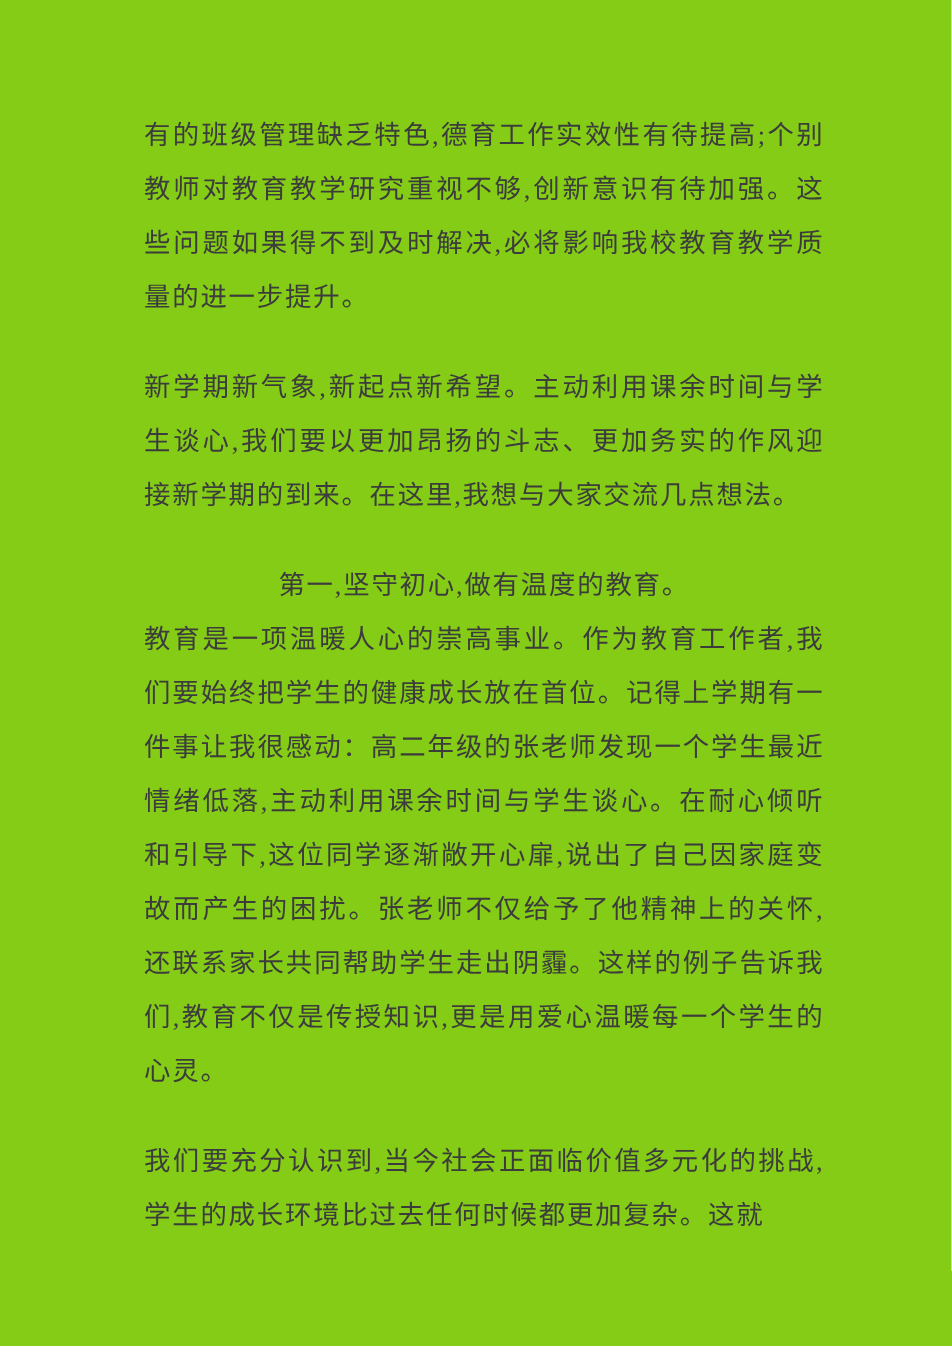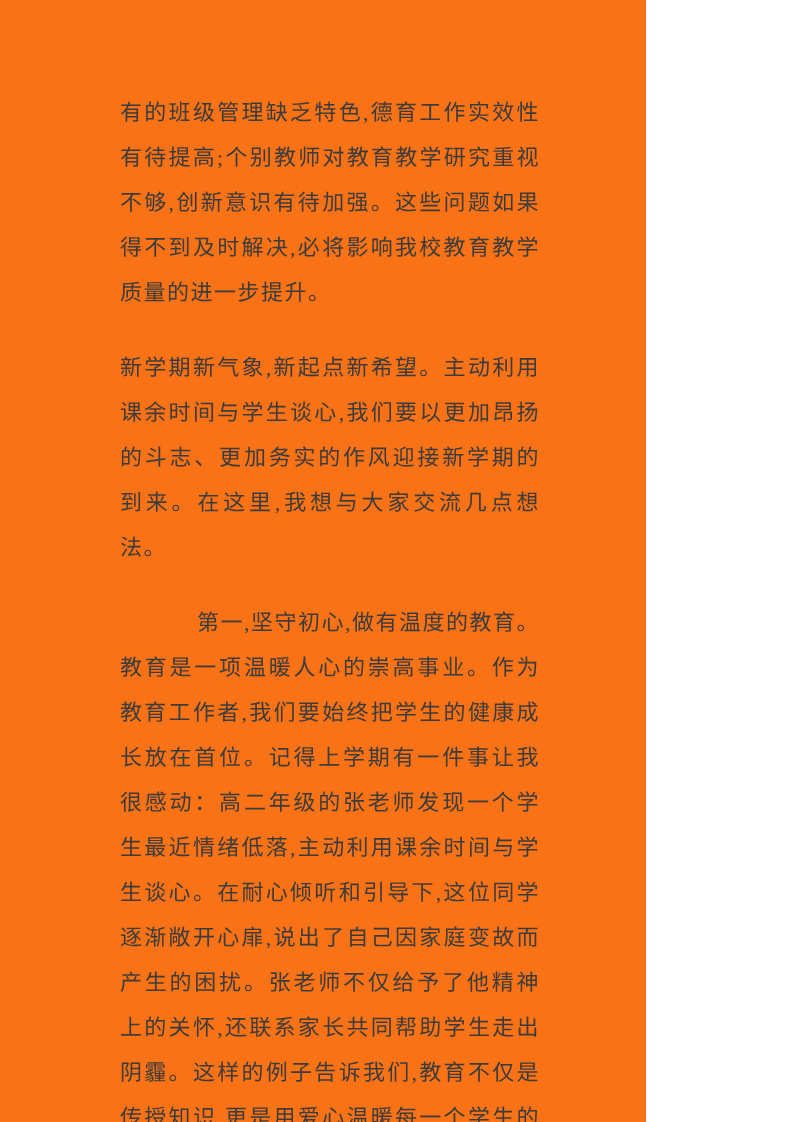--- a/index.html
+++ b/index.html
@@ -3,50 +3,51 @@
   <meta charset="utf-8">
   <style>
     * { box-sizing: border-box; }
     html, body {
       margin: 0;
       padding: 0;
       background: #ffffff;
     }
     .page {
       position: relative;
-      width: 646px;
+      width: 793px;
       height: 1122px;
-      background: #f97316;
+      background: #84cc16;
       overflow: hidden;
       font-family: "Liberation Serif", "DejaVu Serif", serif;
     }
     .content {
       padding: 90px 106px 0 120px;
     }
     .content p {
       margin: 0 0 30px 0;
       font-size: 22px;
       line-height: 45px;
       letter-spacing: 1.5px;
       color: #3c3c3c;
       text-align: justify;
       text-justify: inter-ideograph;
       font-weight: 400;
     }
     .content p.heading-line {
       margin-bottom: 0;
-      text-align: right;
+      text-align: center;
     }
     .content p.last {
       margin-bottom: 0;
     }
   </style>
 </head>
 <body>
 
 <div class="page">
   <div class="content">
     <p>有的班级管理缺乏特色,德育工作实效性有待提高;个别教师对教育教学研究重视不够,创新意识有待加强。这些问题如果得不到及时解决,必将影响我校教育教学质量的进一步提升。</p>
     <p>新学期新气象,新起点新希望。主动利用课余时间与学生谈心,我们要以更加昂扬的斗志、更加务实的作风迎接新学期的到来。在这里,我想与大家交流几点想法。</p>
     <p class="heading-line">第一,坚守初心,做有温度的教育。</p>
     <p>教育是一项温暖人心的崇高事业。作为教育工作者,我们要始终把学生的健康成长放在首位。记得上学期有一件事让我很感动：高二年级的张老师发现一个学生最近情绪低落,主动利用课余时间与学生谈心。在耐心倾听和引导下,这位同学逐渐敞开心扉,说出了自己因家庭变故而产生的困扰。张老师不仅给予了他精神上的关怀,还联系家长共同帮助学生走出阴霾。这样的例子告诉我们,教育不仅是传授知识,更是用爱心温暖每一个学生的心灵。</p>
+    <p class="last">我们要充分认识到,当今社会正面临价值多元化的挑战,学生的成长环境比过去任何时候都更加复杂。这就</p>
   </div>
 </div>
 
 </body></html>

